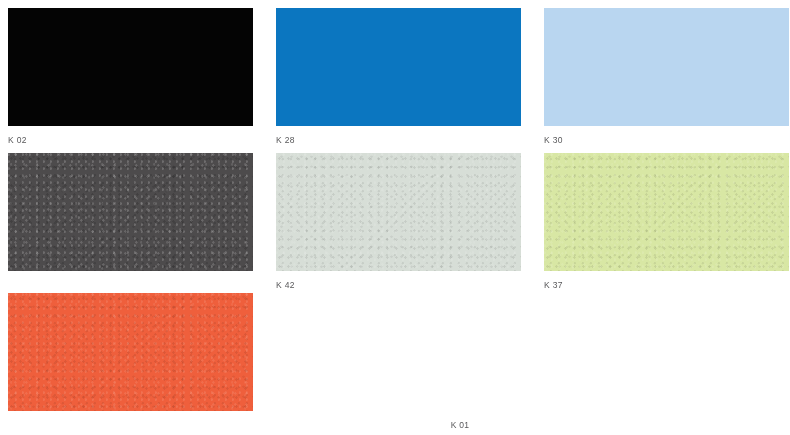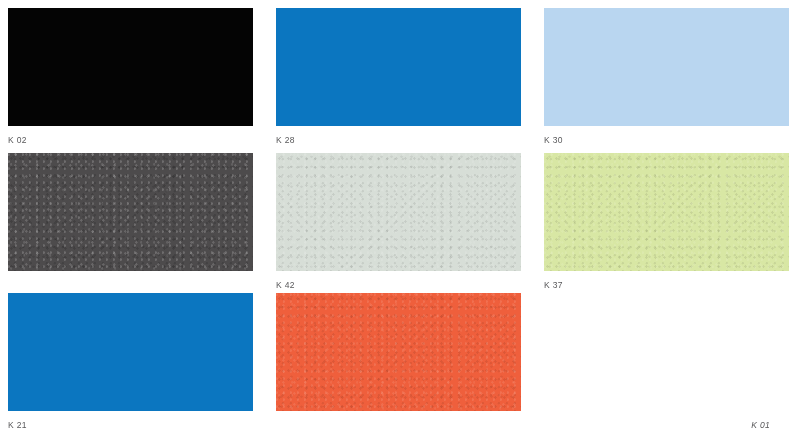--- a/index.html
+++ b/index.html
@@ -28,21 +28,21 @@
     grid-template-rows: 145px 140px 140px;
     width: 790px;
     height: 435px;
     padding: 8px 0 0 8px;
     box-sizing: border-box;
   }
 
   .swatch-cell {
     position: relative;
     box-sizing: border-box;
-    padding-right: 28px;
+    padding-right: 22px;
   }
 
   .swatch-chip {
     width: 245px;
     height: 118px;
     box-sizing: border-box;
     position: relative;
     overflow: hidden;
   }
 
@@ -75,23 +75,22 @@
   .swatch-label {
     margin-top: 9px;
     font-size: 8.5px;
     letter-spacing: 0.3px;
     color: #58585a;
     line-height: 11px;
     white-space: nowrap;
   }
 
   .swatch-label.centered {
-    text-align: right;
+    text-align: center;
     padding-left: 122px;
-    font-style: italic;
   }
 </style>
 </head>
 <body>
 
 <div id="swatch-board">
   <div class="swatch-grid">
       <div class="swatch-cell">
         <div class="swatch-chip" style="background: rgb(4, 4, 4);">
           <span class="tex"></span>
@@ -121,26 +120,20 @@
         </div>
         <div class="swatch-label">K 42</div>
       </div>
       <div class="swatch-cell">
         <div class="swatch-chip textured" style="background: rgb(216, 231, 164);">
           <span class="tex"></span>
         </div>
         <div class="swatch-label">K 37</div>
       </div>
       <div class="swatch-cell">
-        <div class="swatch-chip" style="background: rgb(11, 118, 192);">
-          <span class="tex"></span>
-        </div>
-        <div class="swatch-label">K 21</div>
-      </div>
-      <div class="swatch-cell">
         <div class="swatch-chip textured" style="background: rgb(239, 95, 60);">
           <span class="tex"></span>
         </div>
       </div>
       <div class="swatch-cell">
         <div class="swatch-chip empty" style="background: rgb(255, 255, 255);">
           <span class="tex"></span>
         </div>
         <div class="swatch-label centered">K 01</div>
       </div>

